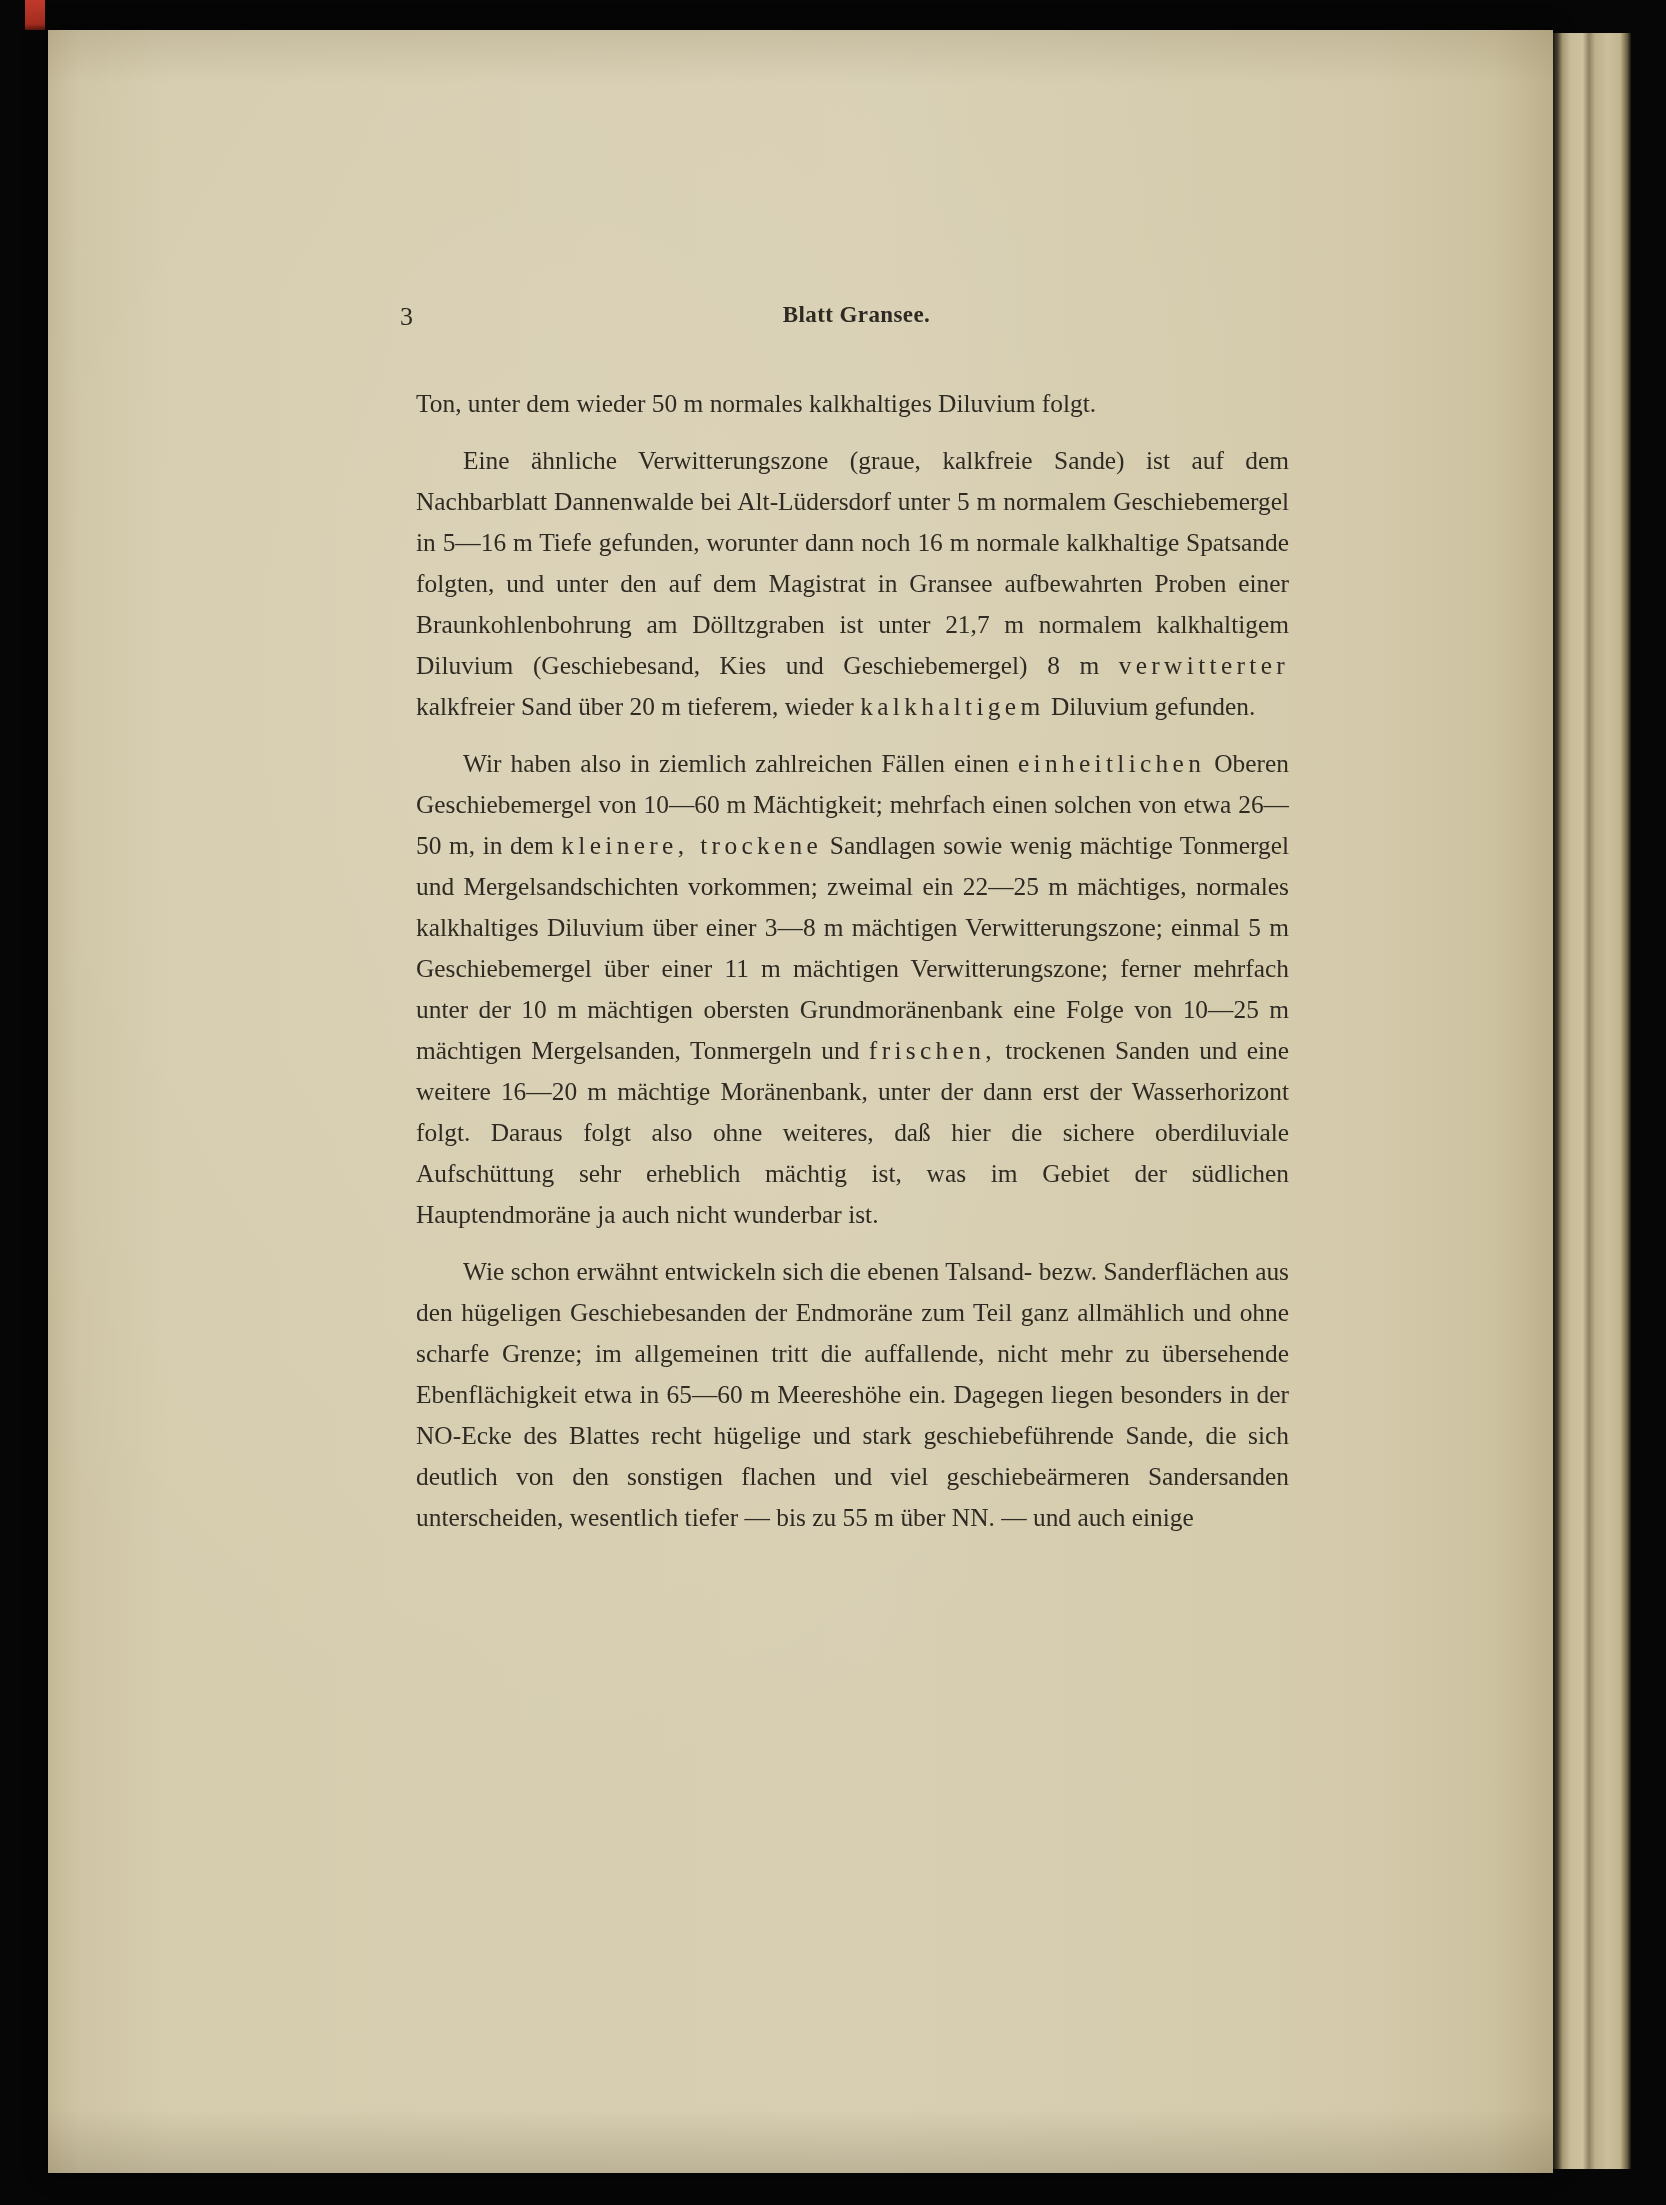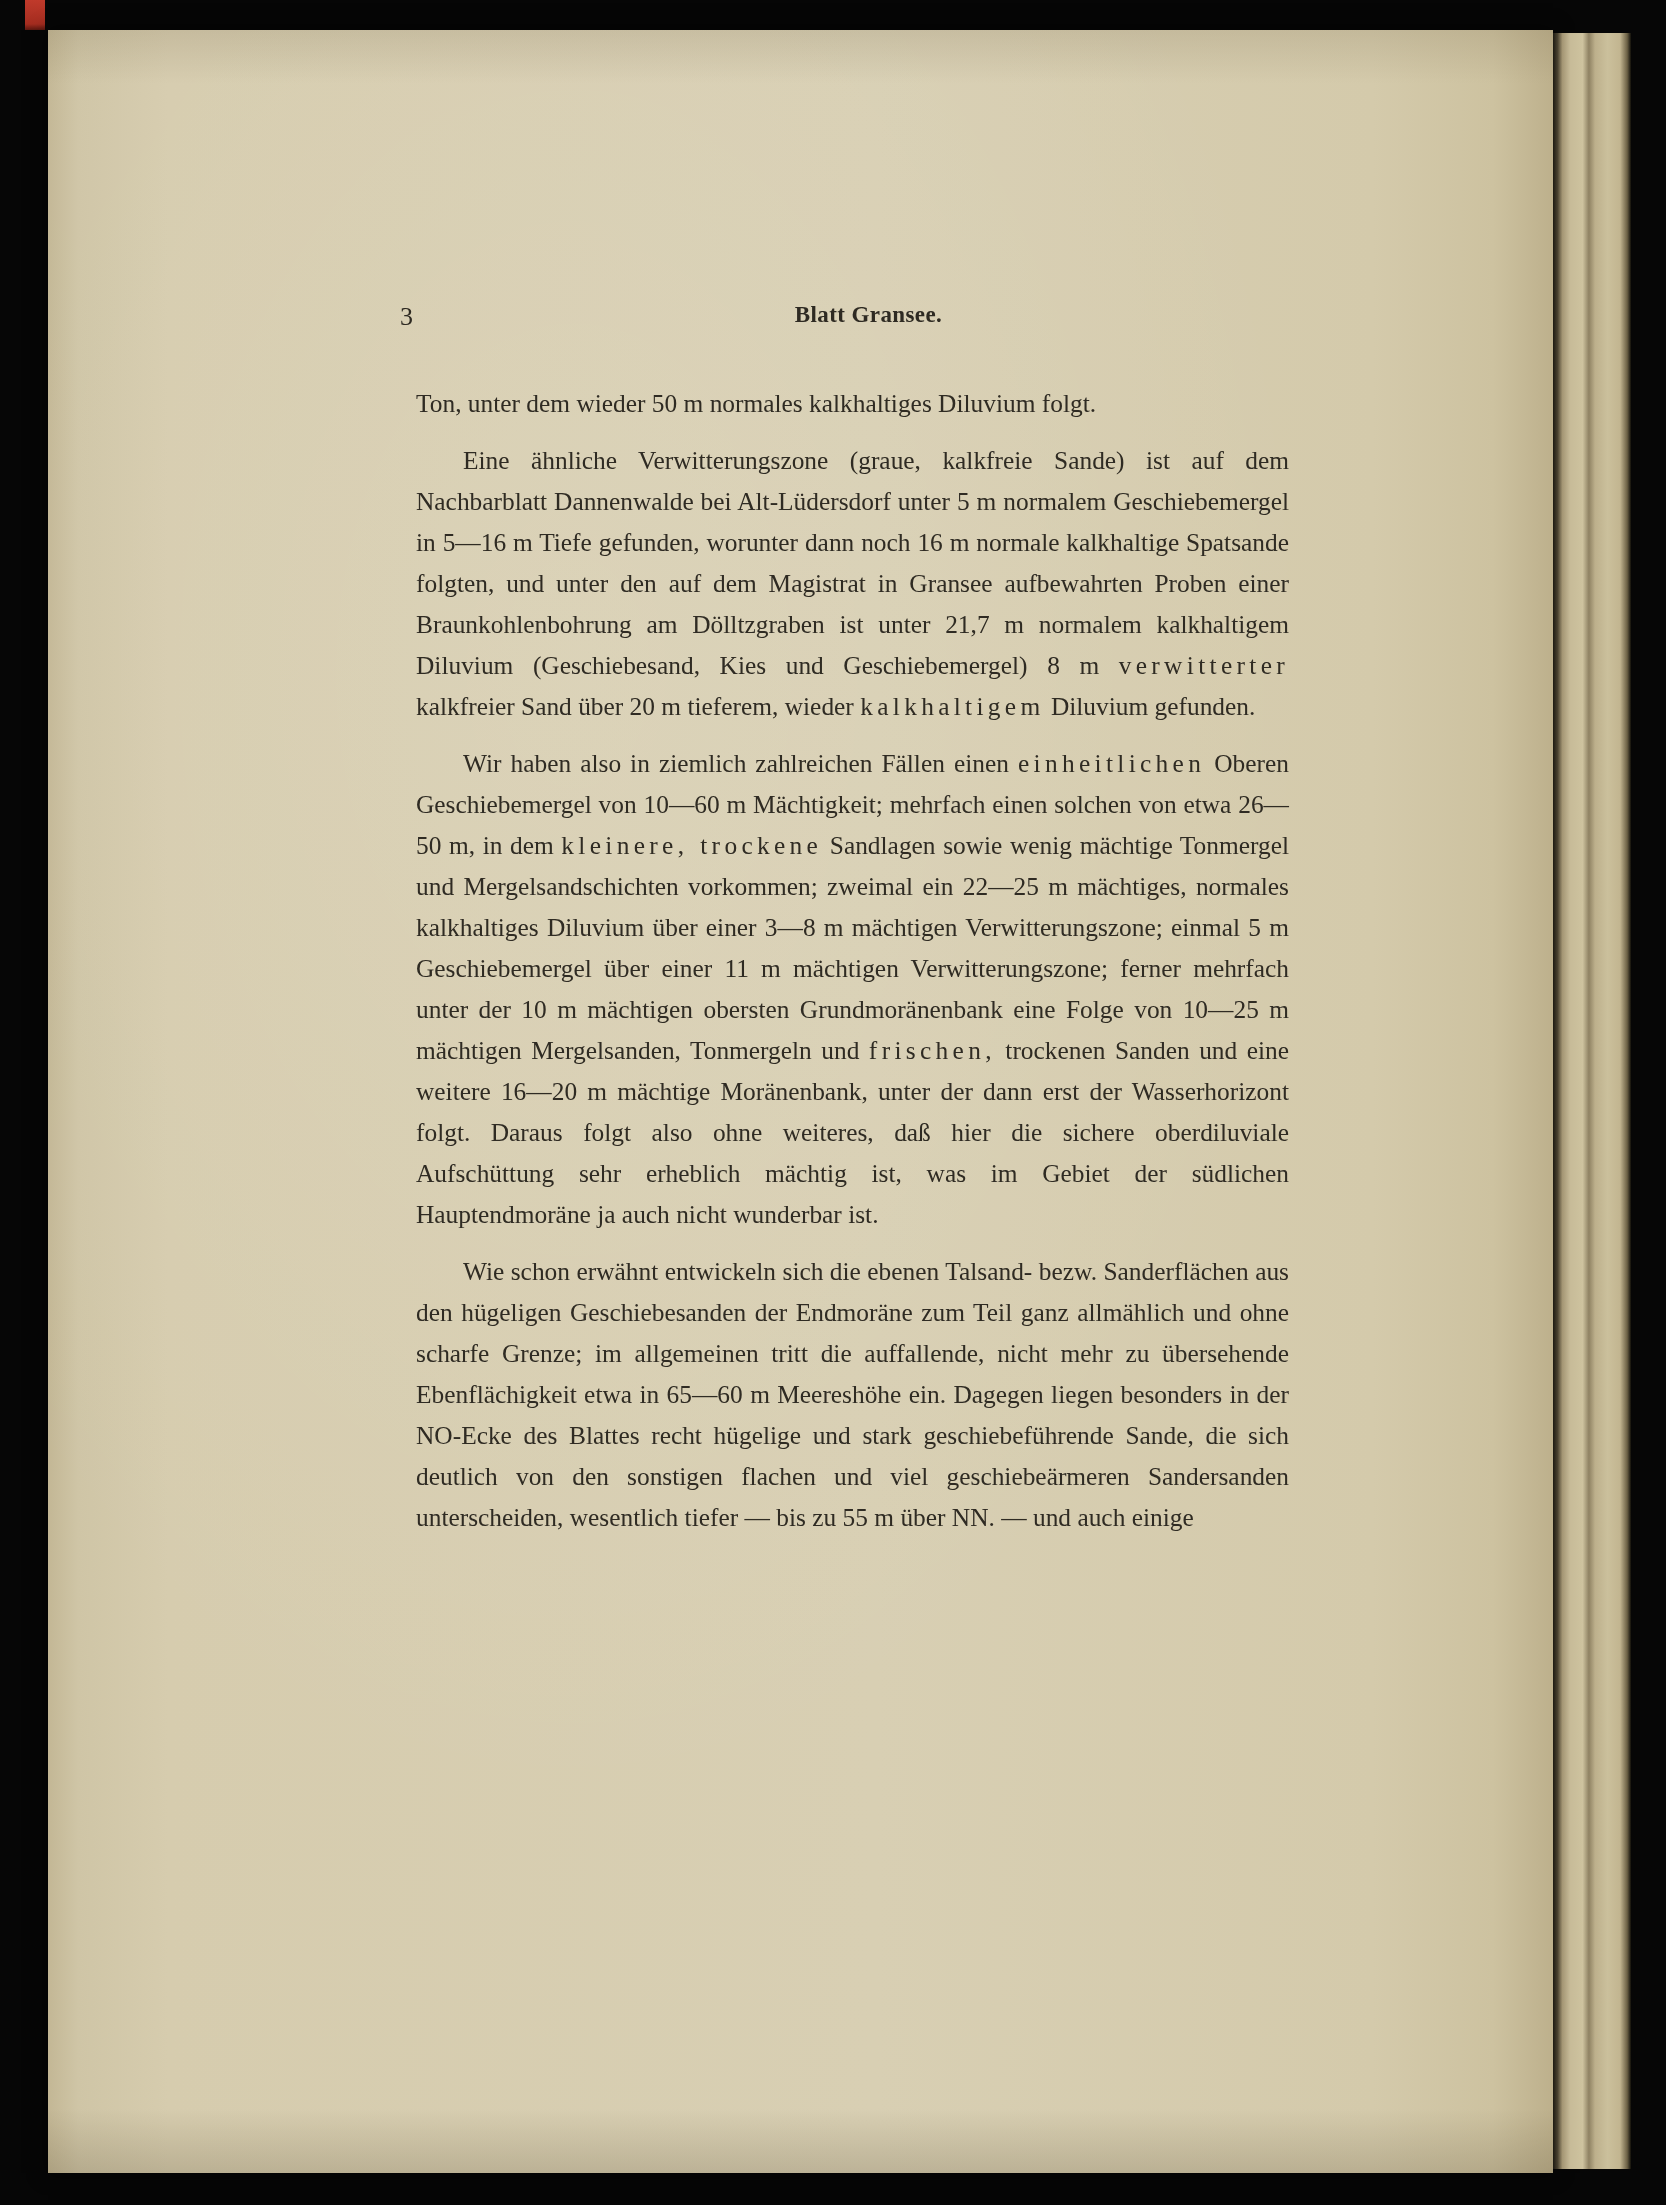--- a/index.html
+++ b/index.html
@@ -60,21 +60,21 @@
     display: flex;
     align-items: baseline;
     color: #2e2a22;
   }
   .page-number {
     font-size: 26px;
     letter-spacing: 0.8px;
   }
   .running-title {
     position: absolute;
-    left: 16px;
+    left: 4px;
     width: 100%;
     text-align: center;
     font-size: 23px;
     font-weight: 700;
     letter-spacing: 0.4px;
   }
   
   .text-block {
     position: absolute;
     left: 352px;

